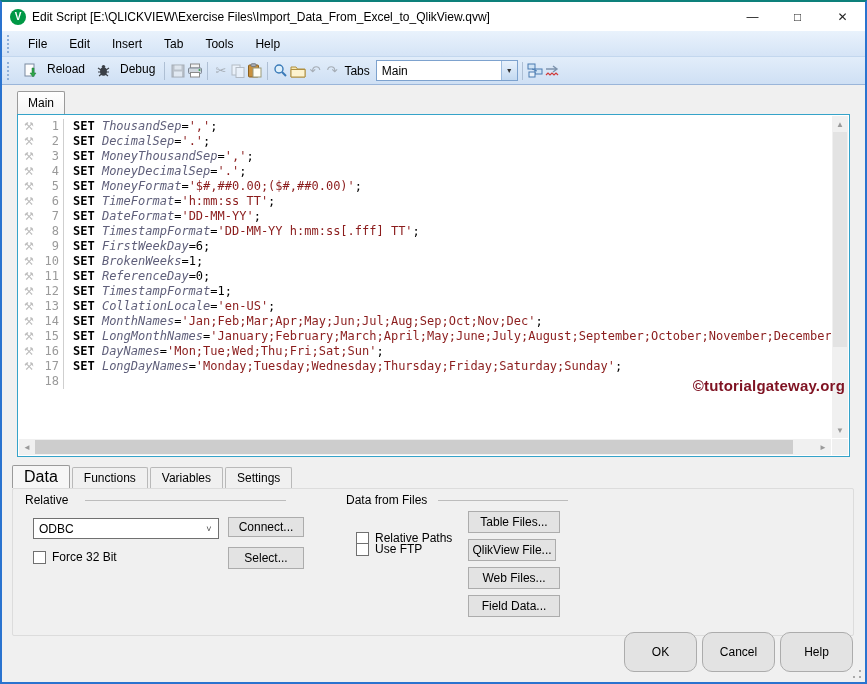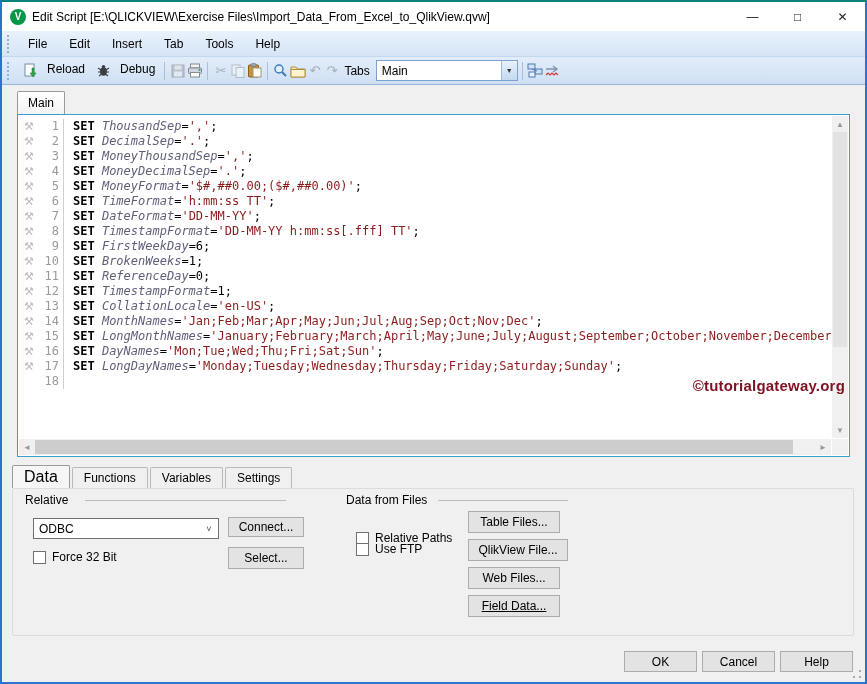--- a/index.html
+++ b/index.html
@@ -95,21 +95,21 @@
 
   .win-btn { background:#e3e3e3; border:1px solid #acacac; font-size:12px;
     font-family:"Liberation Sans",sans-serif; color:#000; display:flex;
     align-items:center; justify-content:center; }
   .pane .win-btn { position:absolute; }
 
   .chk-row { position:absolute; display:flex; align-items:center; gap:6px; }
   .chk { width:13px; height:13px; background:#fff; border:1px solid #707070; flex:0 0 auto; }
 
   .footer { position:absolute; right:12px; bottom:10px; display:flex; gap:5px; }
-  .footer .win-btn { width:73px; height:21px; }
+  .footer .win-btn { width:73px; height:40px;border-radius:10px; }
   .resize-grip { position:absolute; right:3px; bottom:3px; width:10px; height:10px;
     background:
       radial-gradient(circle at 8px 2px,#a9a9a9 1.2px,transparent 1.5px),
       radial-gradient(circle at 8px 8px,#a9a9a9 1.2px,transparent 1.5px),
       radial-gradient(circle at 2px 8px,#a9a9a9 1.2px,transparent 1.5px); }
 
   svg { display:block; }
   .dis { opacity:0.45; filter:grayscale(1); }
 </style>
 </head>
@@ -320,23 +320,23 @@
       <div class="chk-row" style="left:343px;top:42px">
         <span class="chk"></span>
         <span>Relative Paths</span>
       </div>
       <div class="chk-row" style="left:343px;top:53px">
         <span class="chk"></span>
         <span>Use FTP</span>
       </div>
       <div id="file-btns">
           <button class="win-btn" style="position: absolute; left: 455px; top: 22px; width: 92px; height: 22px;">Table Files...</button>
-          <button class="win-btn" style="position: absolute; left: 455px; top: 50px; width: 100px; height: 22px;">QlikView File...</button>
+          <button class="win-btn" style="position: absolute; left: 455px; top: 50px; width: 88px; height: 22px;">QlikView File...</button>
           <button class="win-btn" style="position: absolute; left: 455px; top: 78px; width: 92px; height: 22px;">Web Files...</button>
-          <button class="win-btn" style="position: absolute; left: 455px; top: 106px; width: 92px; height: 22px; text-decoration: underline;">Field Data...</button>
+          <button class="win-btn" style="position: absolute; left: 455px; top: 106px; width: 92px; height: 22px;">Field Data...</button>
         </div>
     </div>
 
     <div class="footer">
       <button class="win-btn">OK</button>
       <button class="win-btn">Cancel</button>
       <button class="win-btn">Help</button>
     </div>
     <div class="resize-grip"></div>
   </div>

